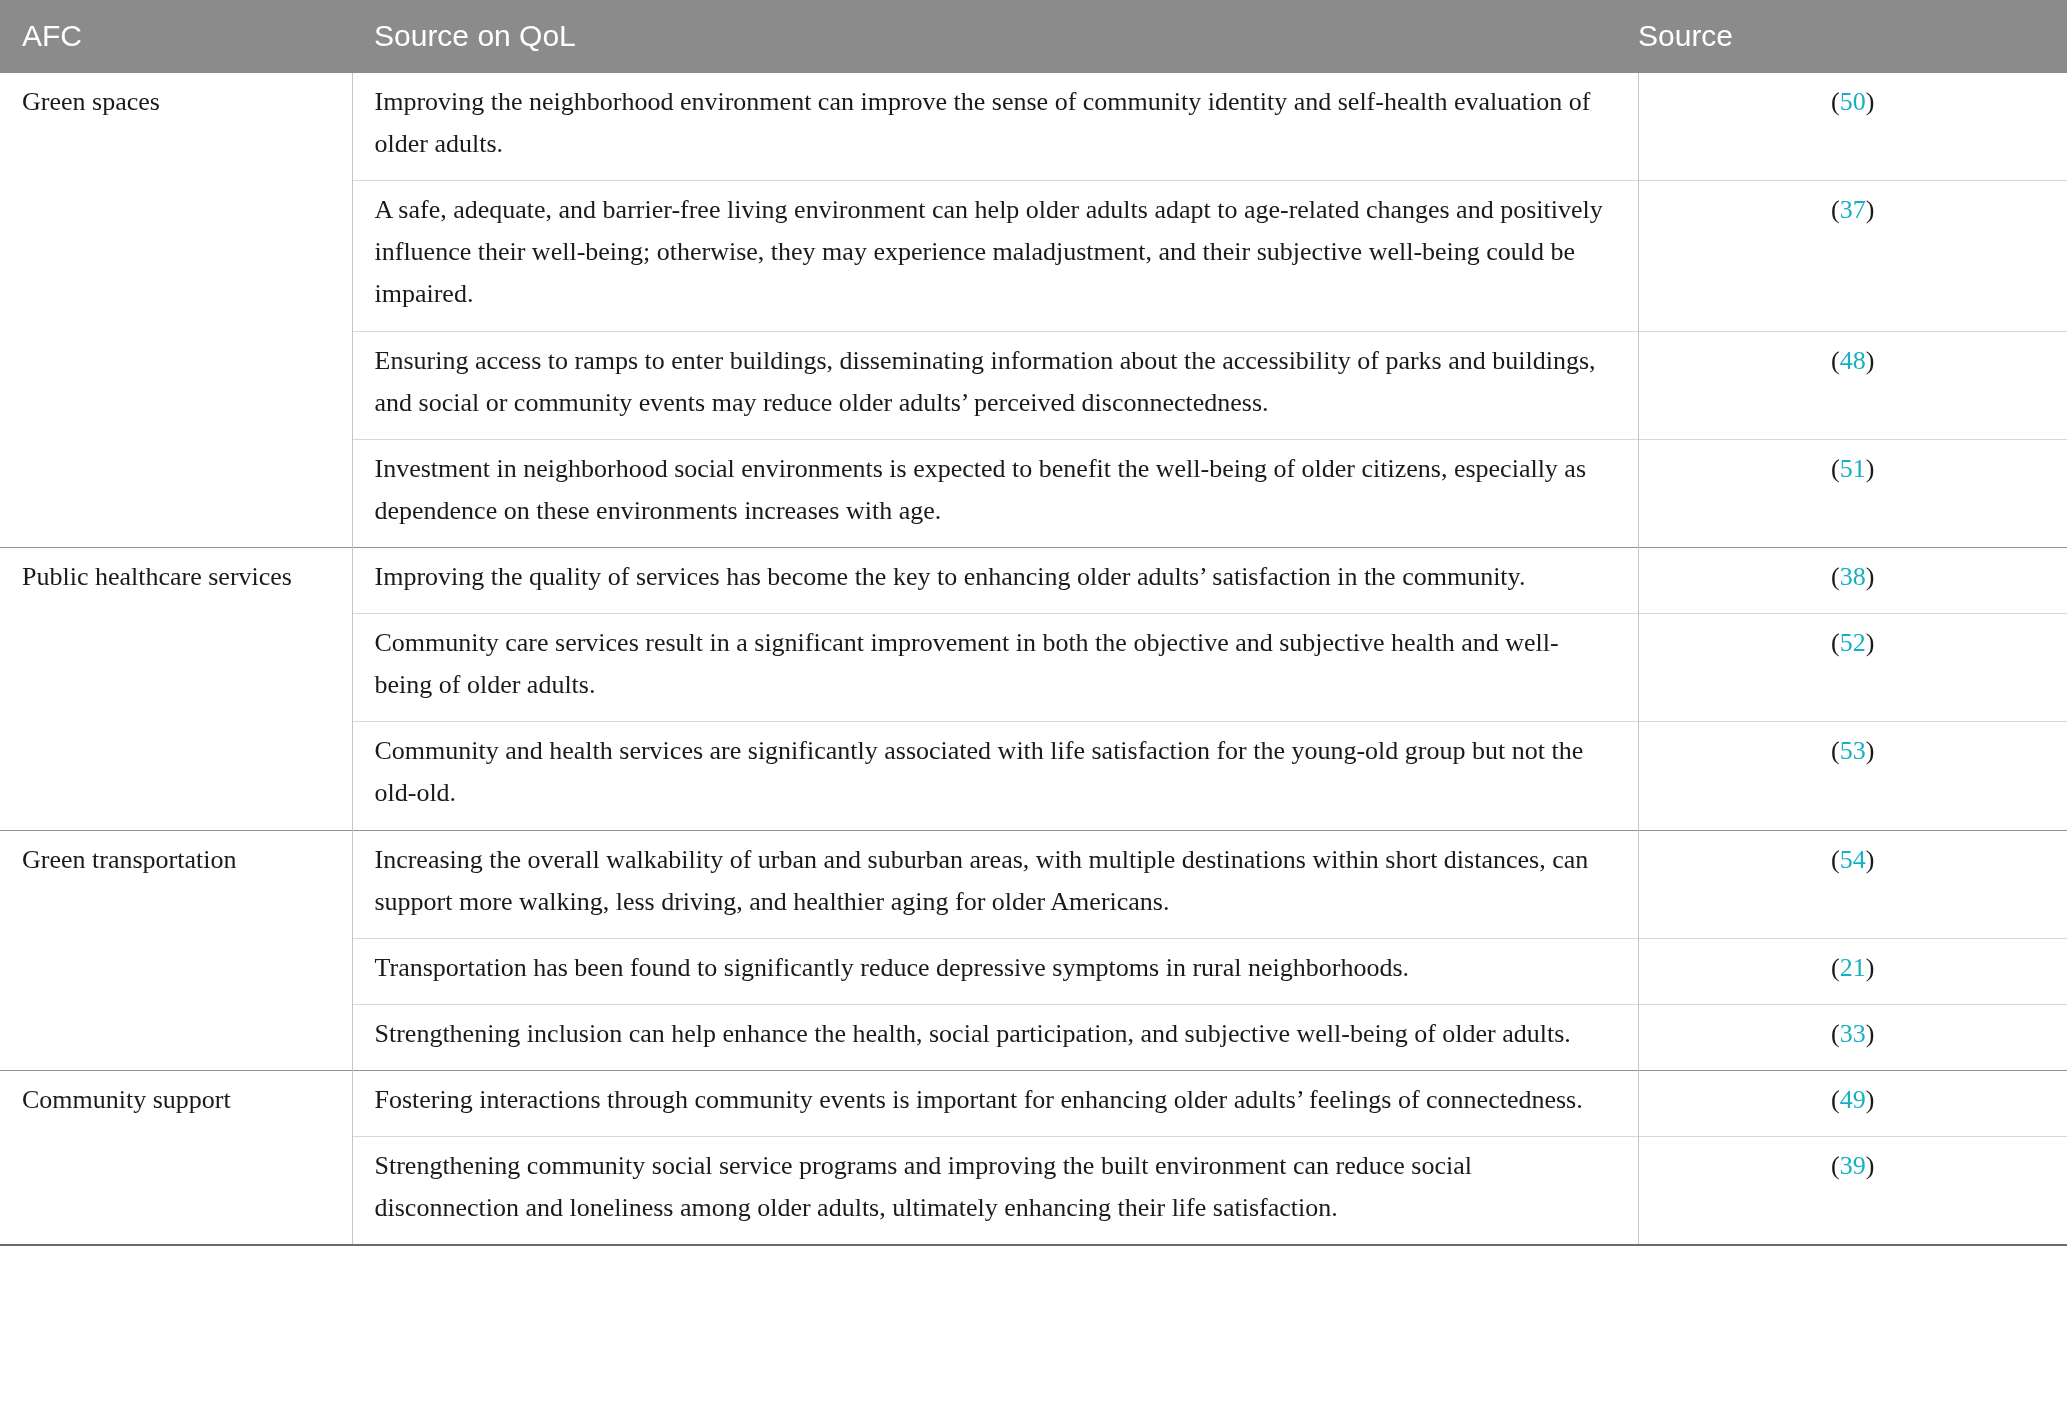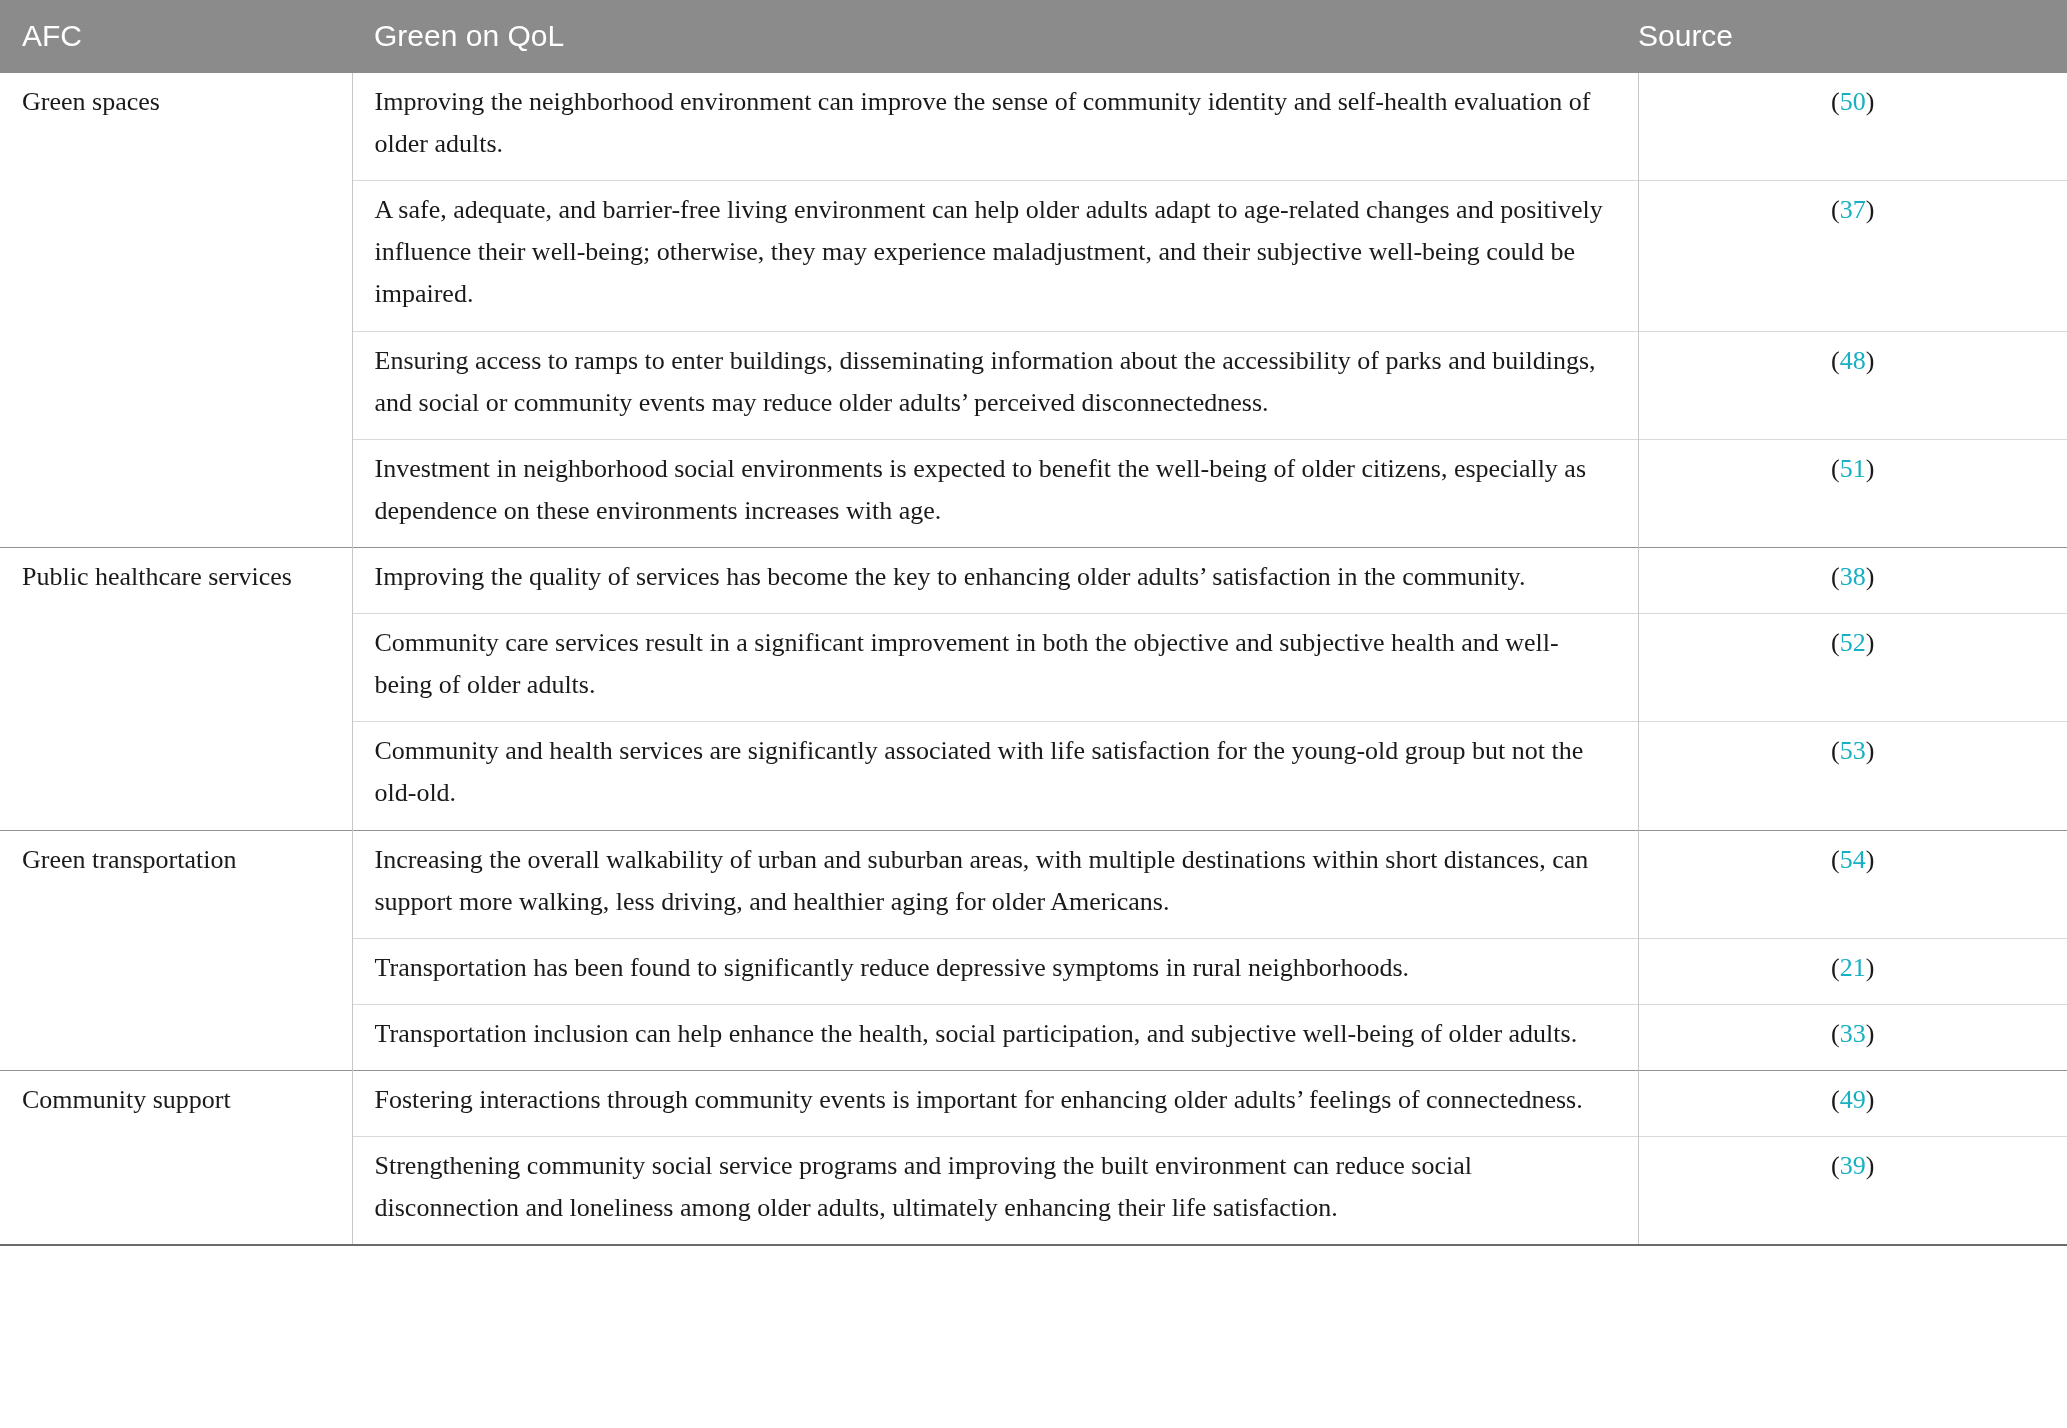--- a/index.html
+++ b/index.html
@@ -82,21 +82,21 @@
 
 <table class="afc-table">
   <colgroup>
     <col class="c-afc">
     <col class="c-impact">
     <col class="c-source">
   </colgroup>
   <thead>
     <tr>
       <th class="th-afc">AFC</th>
-      <th class="th-impact">Green on QoL</th>
+      <th class="th-impact">Source on QoL</th>
       <th class="th-source">Source</th>
     </tr>
   </thead>
   <tbody>
 
     <tr class="first-body-row">
       <td class="afc-cell" rowspan="4">Green spaces</td>
       <td class="impact-cell">Improving the neighborhood environment can improve the sense of community identity and self-health evaluation of older adults.</td>
       <td class="source-cell"><span>(</span><span class="citation-num">50</span><span>)</span></td>
     </tr>
@@ -130,21 +130,21 @@
     <tr class="group-start">
       <td class="afc-cell" rowspan="3">Green transportation</td>
       <td class="impact-cell">Increasing the overall walkability of urban and suburban areas, with multiple destinations within short distances, can support more walking, less driving, and healthier aging for older Americans.</td>
       <td class="source-cell"><span>(</span><span class="citation-num">54</span><span>)</span></td>
     </tr>
     <tr>
       <td class="impact-cell">Transportation has been found to significantly reduce depressive symptoms in rural neighborhoods.</td>
       <td class="source-cell"><span>(</span><span class="citation-num">21</span><span>)</span></td>
     </tr>
     <tr>
-      <td class="impact-cell">Transportation inclusion can help enhance the health, social participation, and subjective well-being of older adults.</td>
+      <td class="impact-cell">Strengthening inclusion can help enhance the health, social participation, and subjective well-being of older adults.</td>
       <td class="source-cell"><span>(</span><span class="citation-num">33</span><span>)</span></td>
     </tr>
 
     <tr class="group-start">
       <td class="afc-cell" rowspan="2">Community support</td>
       <td class="impact-cell">Fostering interactions through community events is important for enhancing older adults’ feelings of connectedness.</td>
       <td class="source-cell"><span>(</span><span class="citation-num">49</span><span>)</span></td>
     </tr>
     <tr>
       <td class="impact-cell">Strengthening community social service programs and improving the built environment can reduce social disconnection and loneliness among older adults, ultimately enhancing their life satisfaction.</td>

